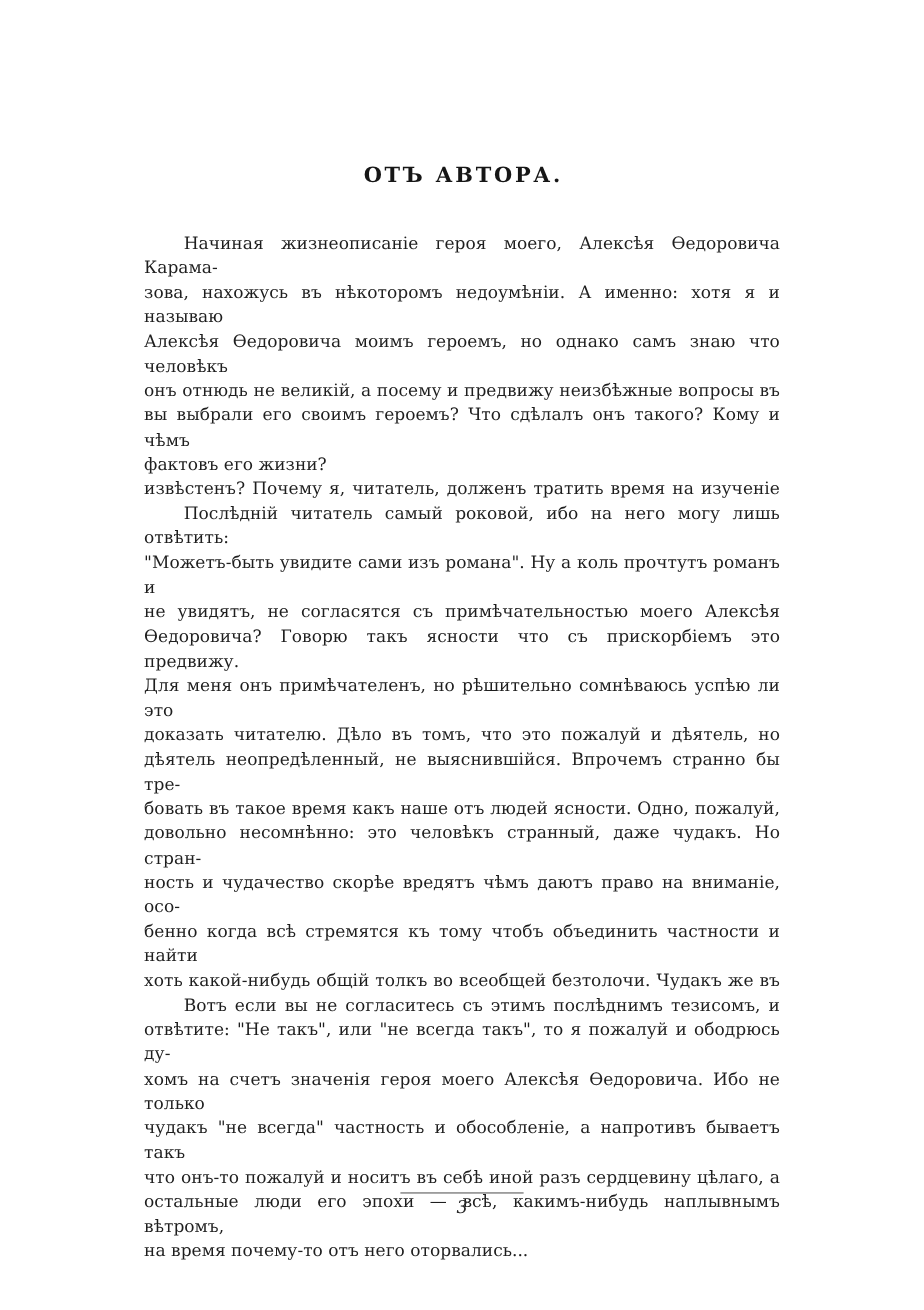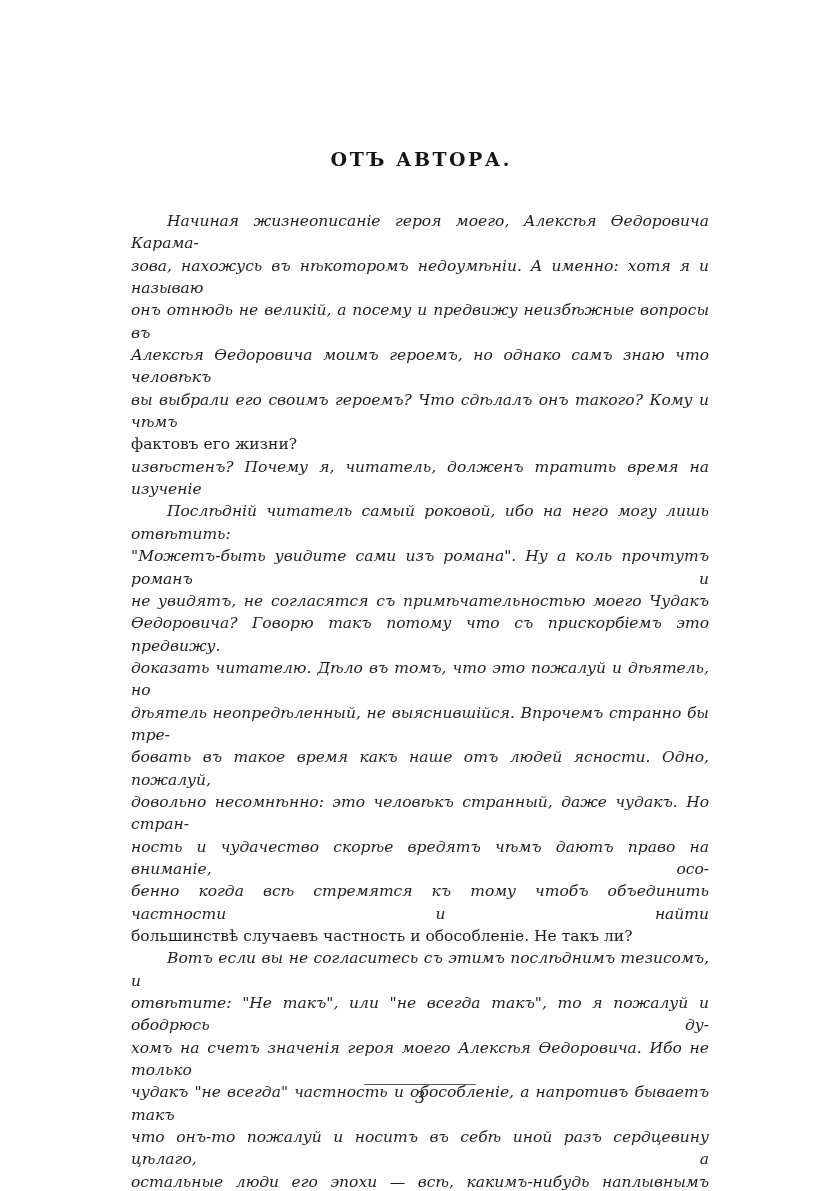--- a/index.html
+++ b/index.html
@@ -32,21 +32,20 @@
     margin: 41px auto 0 auto;
     font-size: 15.5px;
     line-height: 22.35px;
     color: #1e1e1e;
   }
   .para { margin: 0; }
   .line { white-space: normal; }
   .line.just {
     text-align: justify;
     text-align-last: justify;
-    font-style: italic;
   }
   .line.first { text-indent: 36px; }
   .footer {
     position: absolute;
     top: 1084px;
     left: 0;
     width: 100%;
     text-align: center;
   }
   .rule {
@@ -66,38 +65,39 @@
 </head>
 <body>
 
 <div class="page">
   <h1 class="title">ОТЪ АВТОРА.</h1>
 
   <div class="text-block">
       <div class="para">
         <div class="line first just">Начиная жизнеописаніе героя моего, Алексѣя Ѳедоровича Карама-</div>
         <div class="line just">зова, нахожусь въ нѣкоторомъ недоумѣніи. А именно: хотя я и называю</div>
+        <div class="line just">Алексѣя Ѳедоровича моимъ героемъ, но однако самъ знаю что человѣкъ</div>
         <div class="line just">онъ отнюдь не великій, а посему и предвижу неизбѣжные вопросы въ</div>
-        <div class="line just">Алексѣя Ѳедоровича моимъ героемъ, но однако самъ знаю что человѣкъ</div>
         <div class="line just">вы выбрали его своимъ героемъ? Что сдѣлалъ онъ такого? Кому и чѣмъ</div>
         <div class="line">фактовъ его жизни?</div>
         <div class="line just">извѣстенъ? Почему я, читатель, долженъ тратить время на изученіе</div>
       </div>
       <div class="para">
         <div class="line first just">Послѣдній читатель самый роковой, ибо на него могу лишь отвѣтить:</div>
         <div class="line just">"Можетъ-быть увидите сами изъ романа". Ну а коль прочтутъ романъ и</div>
-        <div class="line just">не увидятъ, не согласятся съ примѣчательностью моего Чудакъ</div>
-        <div class="line just">Ѳедоровича? Говорю такъ потому что съ прискорбіемъ это предвижу.</div>
+        <div class="line just">не увидятъ, не согласятся съ примѣчательностью моего Алексѣя</div>
+        <div class="line just">Ѳедоровича? Говорю такъ ясности что съ прискорбіемъ это предвижу.</div>
+        <div class="line just">Для меня онъ примѣчателенъ, но рѣшительно сомнѣваюсь успѣю ли это</div>
         <div class="line just">доказать читателю. Дѣло въ томъ, что это пожалуй и дѣятель, но</div>
         <div class="line just">дѣятель неопредѣленный, не выяснившійся. Впрочемъ странно бы тре-</div>
         <div class="line just">бовать въ такое время какъ наше отъ людей ясности. Одно, пожалуй,</div>
         <div class="line just">довольно несомнѣнно: это человѣкъ странный, даже чудакъ. Но стран-</div>
         <div class="line just">ность и чудачество скорѣе вредятъ чѣмъ даютъ право на вниманіе, осо-</div>
         <div class="line just">бенно когда всѣ стремятся къ тому чтобъ объединить частности и найти</div>
-        <div class="line">большинствѣ случаевъ частность и обособленіе. Не такъ ли?</div>
+        <div class="line just">хоть какой-нибудь общій толкъ во всеобщей безтолочи. Чудакъ же въ</div>
       </div>
       <div class="para">
         <div class="line first just">Вотъ если вы не согласитесь съ этимъ послѣднимъ тезисомъ, и</div>
         <div class="line just">отвѣтите: "Не такъ", или "не всегда такъ", то я пожалуй и ободрюсь ду-</div>
         <div class="line just">хомъ на счетъ значенія героя моего Алексѣя Ѳедоровича. Ибо не только</div>
         <div class="line just">чудакъ "не всегда" частность и обособленіе, а напротивъ бываетъ такъ</div>
         <div class="line just">что онъ-то пожалуй и носитъ въ себѣ иной разъ сердцевину цѣлаго, а</div>
         <div class="line just">остальные люди его эпохи — всѣ, какимъ-нибудь наплывнымъ вѣтромъ,</div>
         <div class="line">на время почему-то отъ него оторвались...</div>
       </div>

